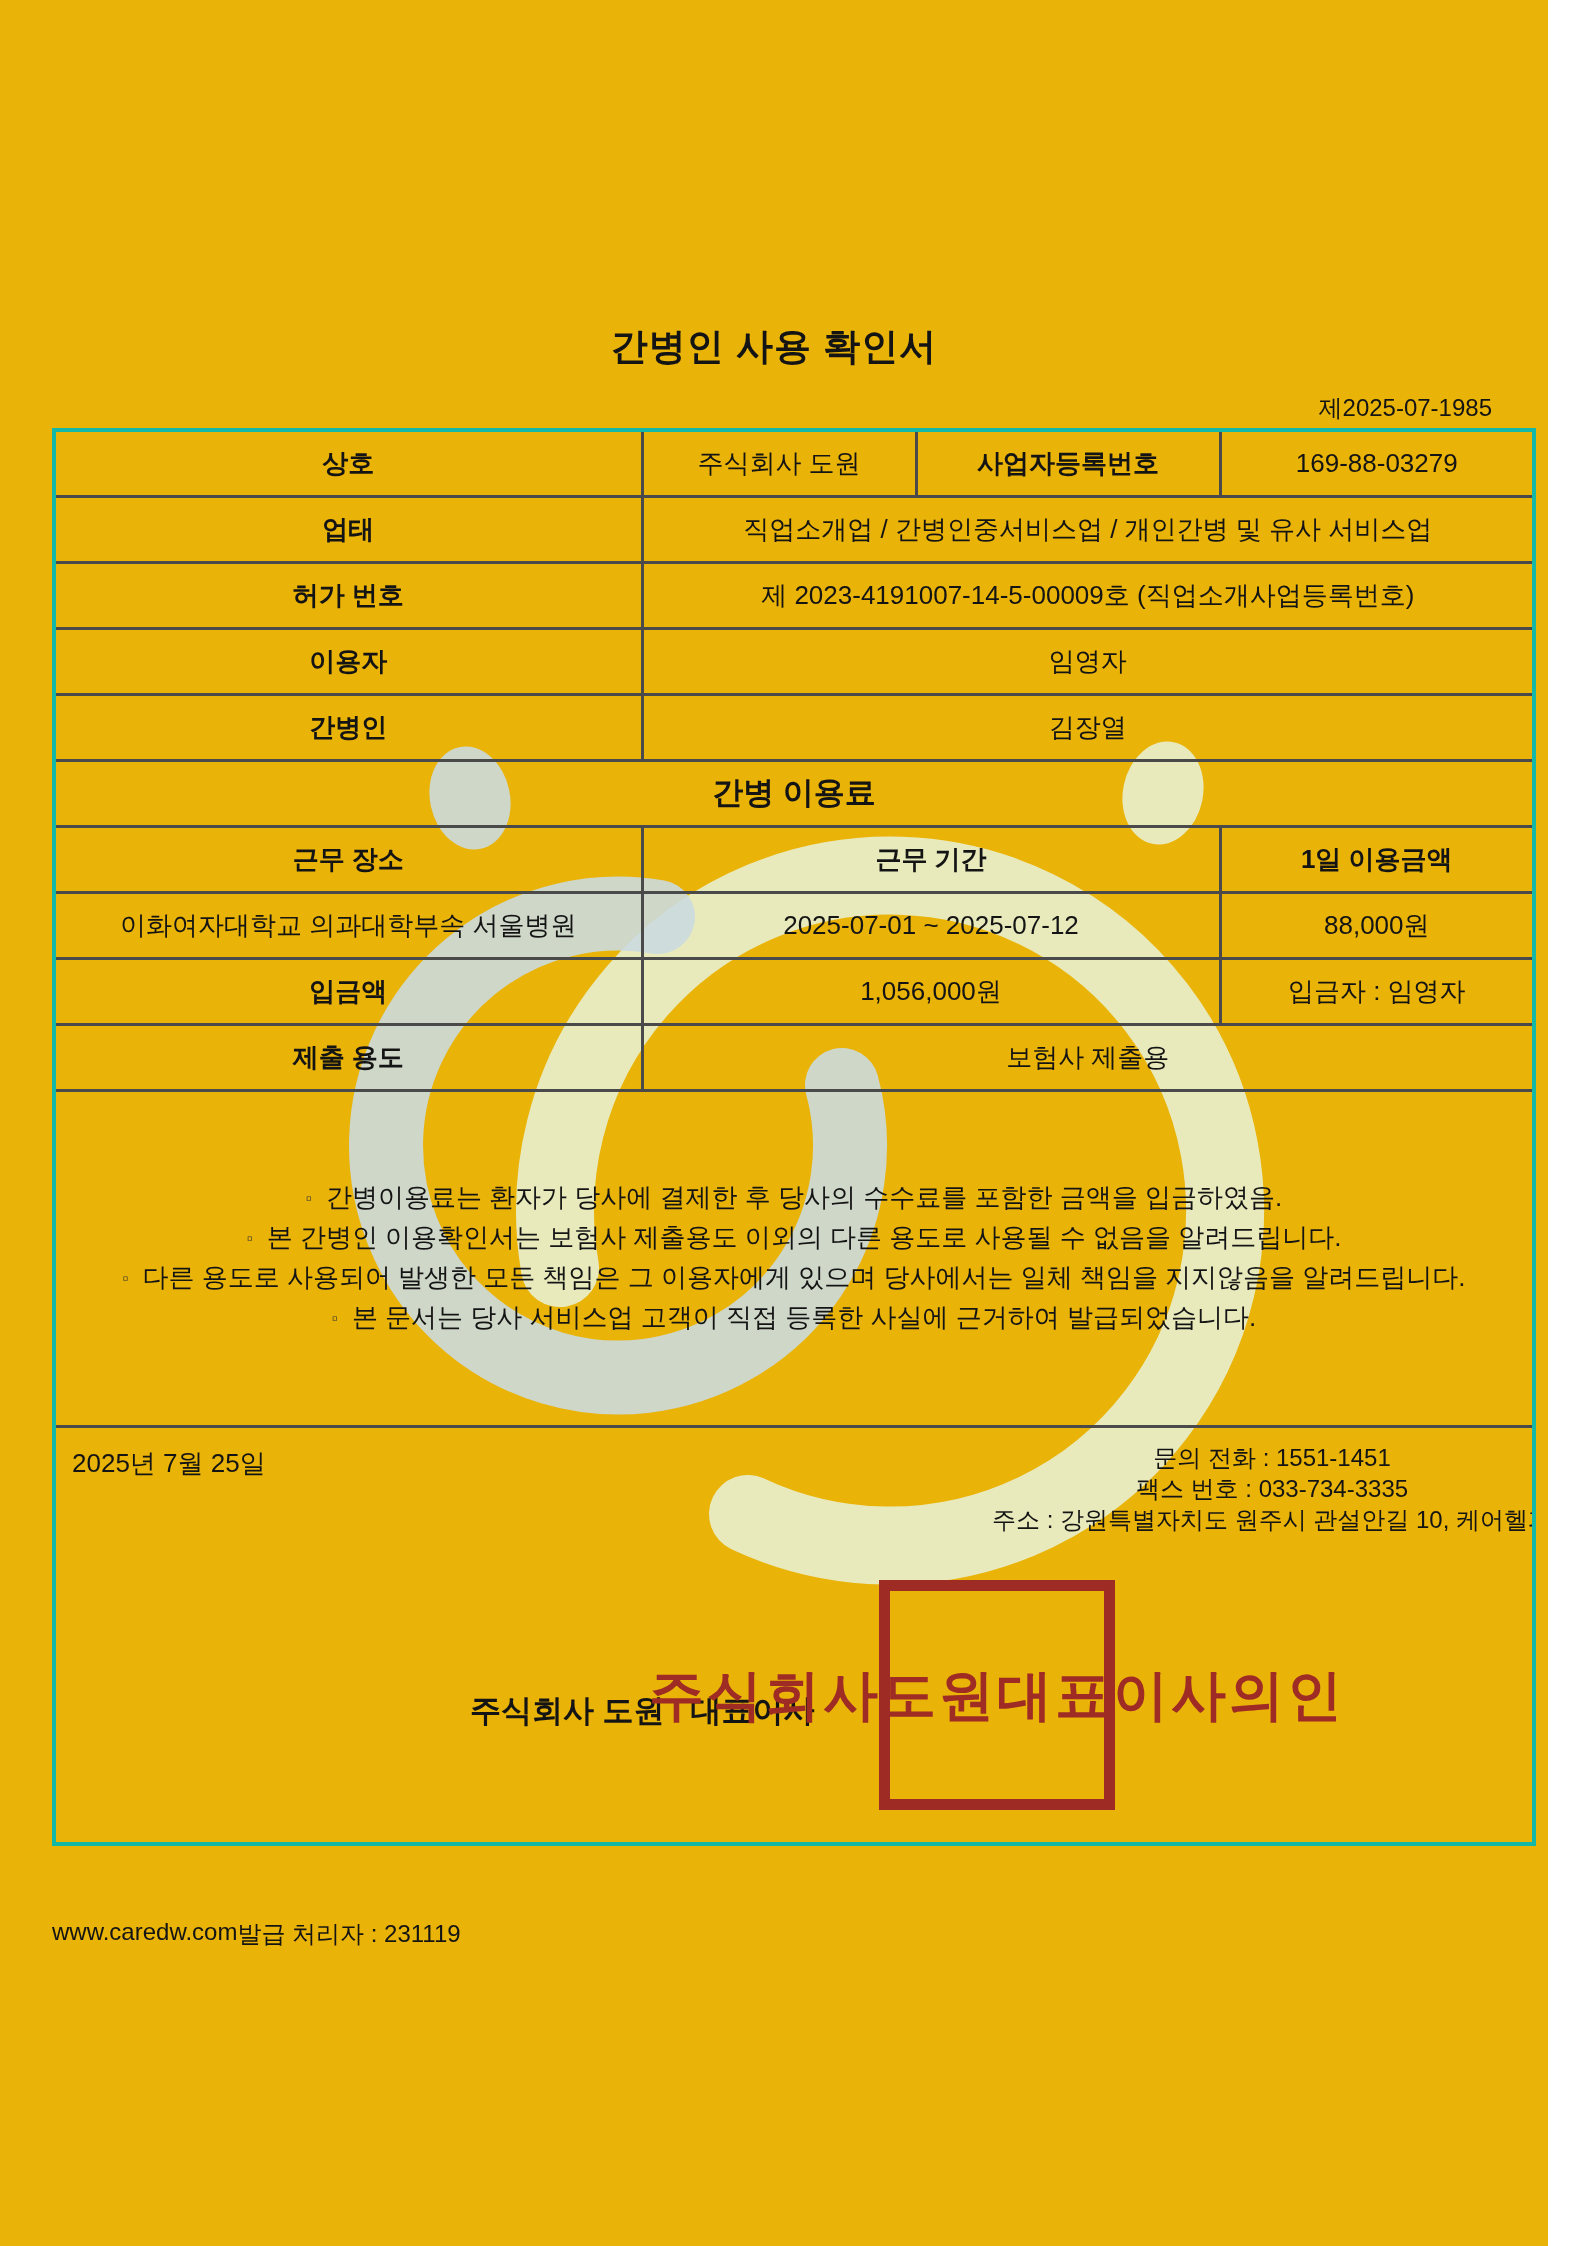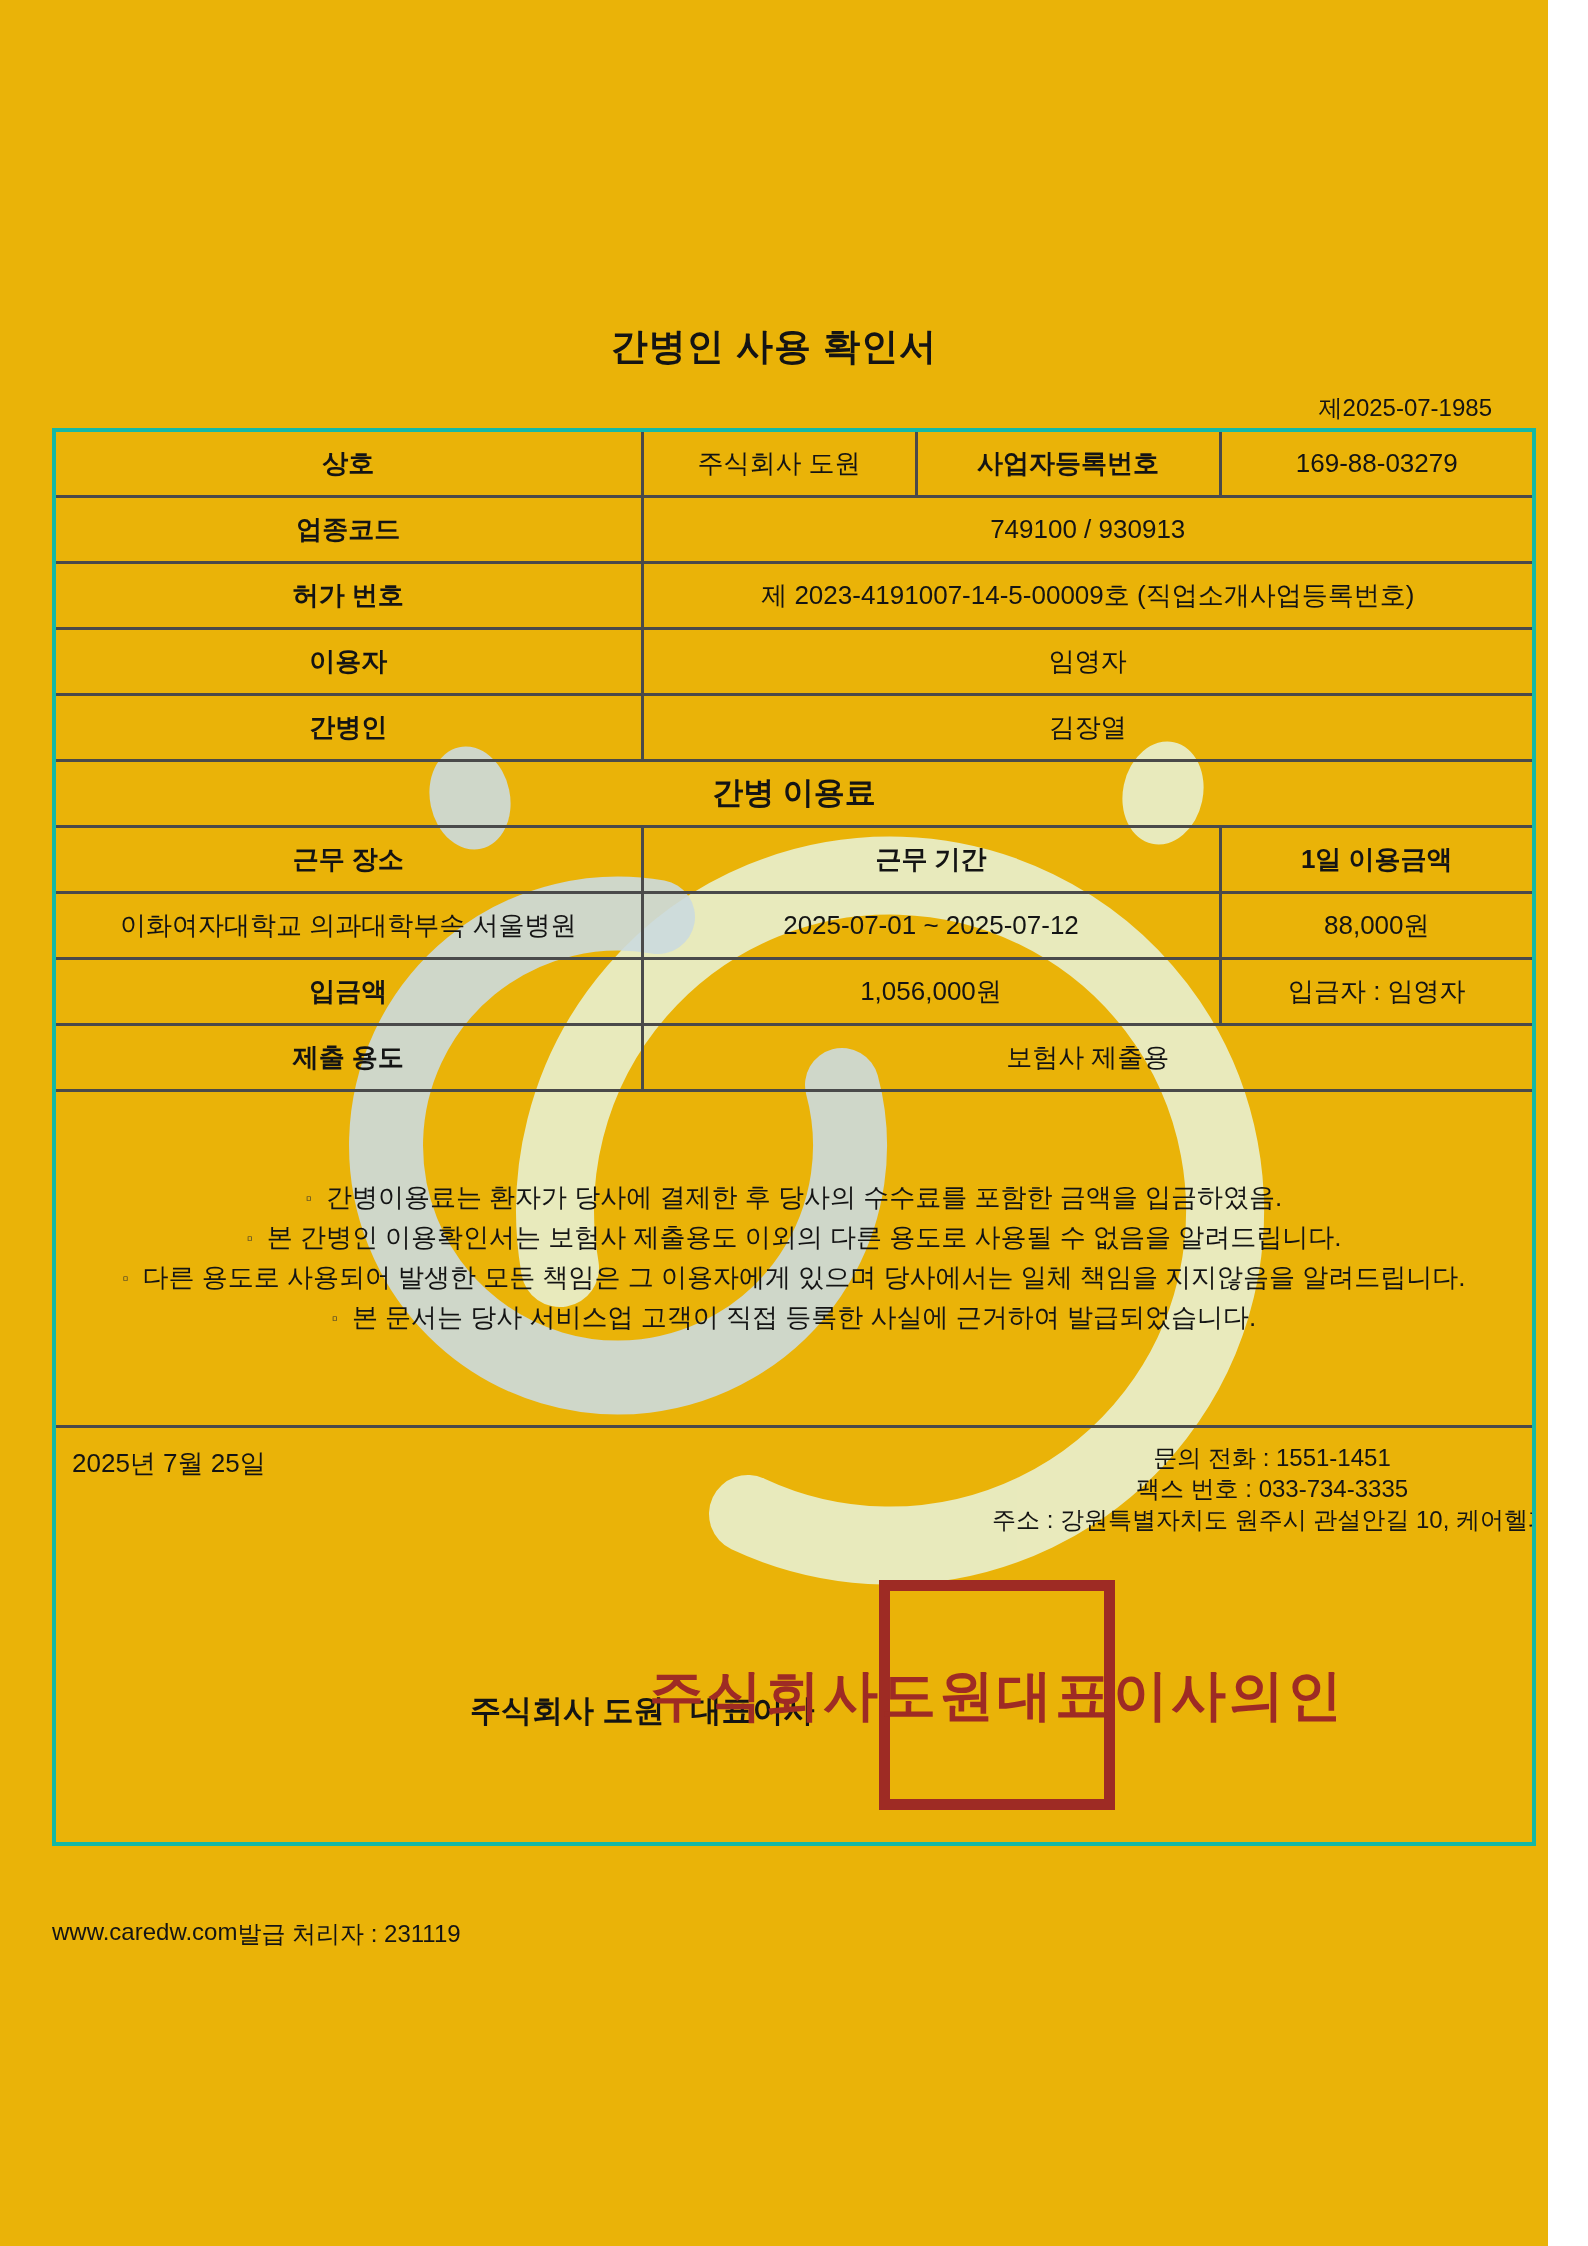--- a/index.html
+++ b/index.html
@@ -100,25 +100,25 @@
       </colgroup>
 
       <tbody>
           <tr class="r">
         <td class="lbl">상호</td>
         <td>주식회사 도원</td>
         <td class="lbl">사업자등록번호</td>
         <td>169-88-03279</td>
       </tr>
 
+      <tr class="r">
+        <td class="lbl">업태</td>
+        <td colspan="3">직업소개업 / 간병인중서비스업 / 개인간병 및 유사 서비스업</td>
+      </tr>
 
-      <tr class="r">
-        <td class="lbl">업종코드</td>
-        <td colspan="3">749100 / 930913</td>
-      </tr>
 
       <tr class="r">
         <td class="lbl">허가 번호</td>
         <td colspan="3">제 2023-4191007-14-5-00009호 (직업소개사업등록번호)</td>
       </tr>
 
       <tr class="r">
         <td class="lbl">이용자</td>
         <td colspan="3">임영자</td>
       </tr>

